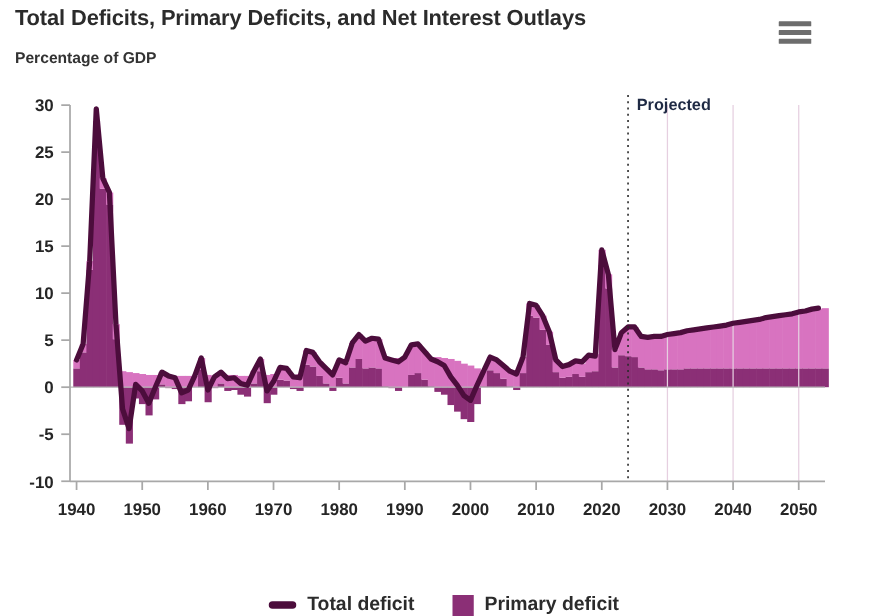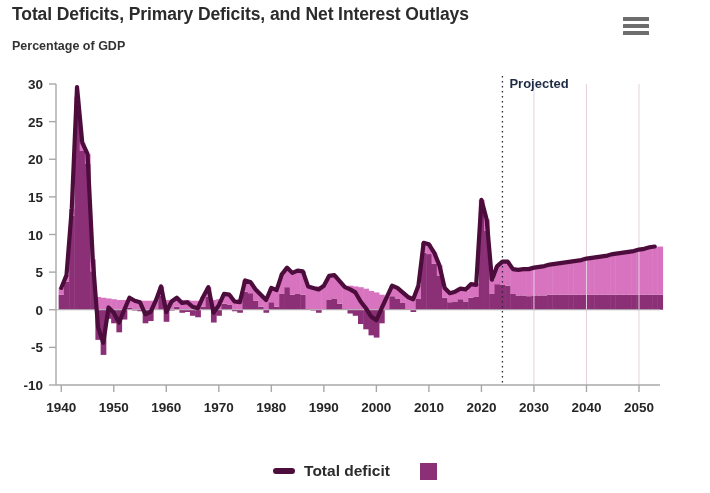--- a/index.html
+++ b/index.html
@@ -84,21 +84,21 @@
     font-weight: 600;
     fill: #1f2a44;
   }
 
   
   #legend {
     position: absolute;
     left: 0; top: 443px;
     width: 710px; height: 50px;
     display: flex;
-    align-items: center;
+    align-items: flex-end;
     justify-content: center;
     gap: 30px;
     padding-top: 6px;
   }
   .legend-item {
     display: flex;
     align-items: center;
     gap: 9px;
     cursor: pointer;
   }
@@ -438,16 +438,17 @@
     </svg>
   </div>
 
   <div id="legend">
     <div class="legend-item">
       <span class="swatch-line" id="sw0" style="background: rgb(76, 13, 60);"></span>
       <span class="legend-label">Total deficit</span>
     </div>
     <div class="legend-item">
       <span class="swatch-box" id="sw2" style="background: rgb(139, 47, 118);"></span>
+      <span class="legend-label">Primary deficit</span>
     </div>
   </div>
 
 </div>
 
 </body></html>

